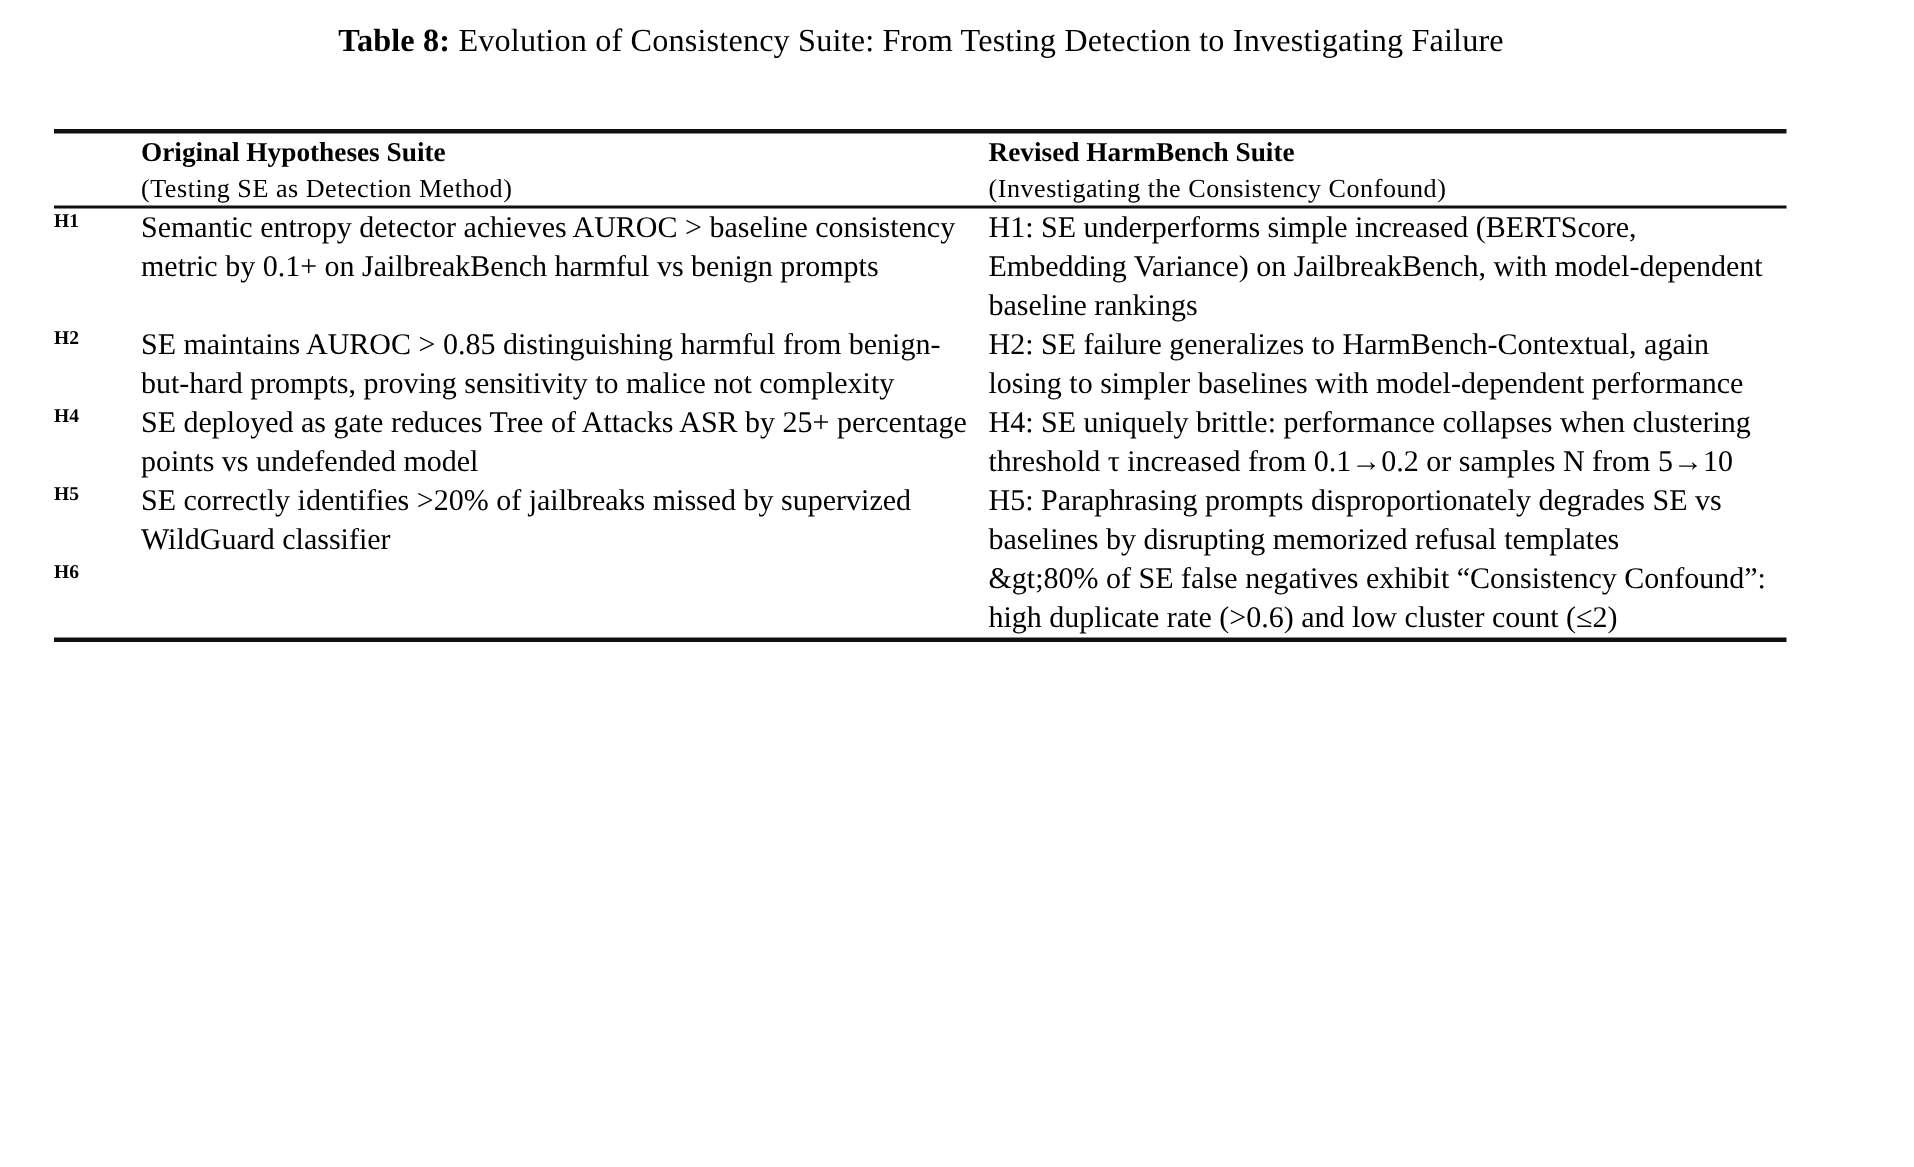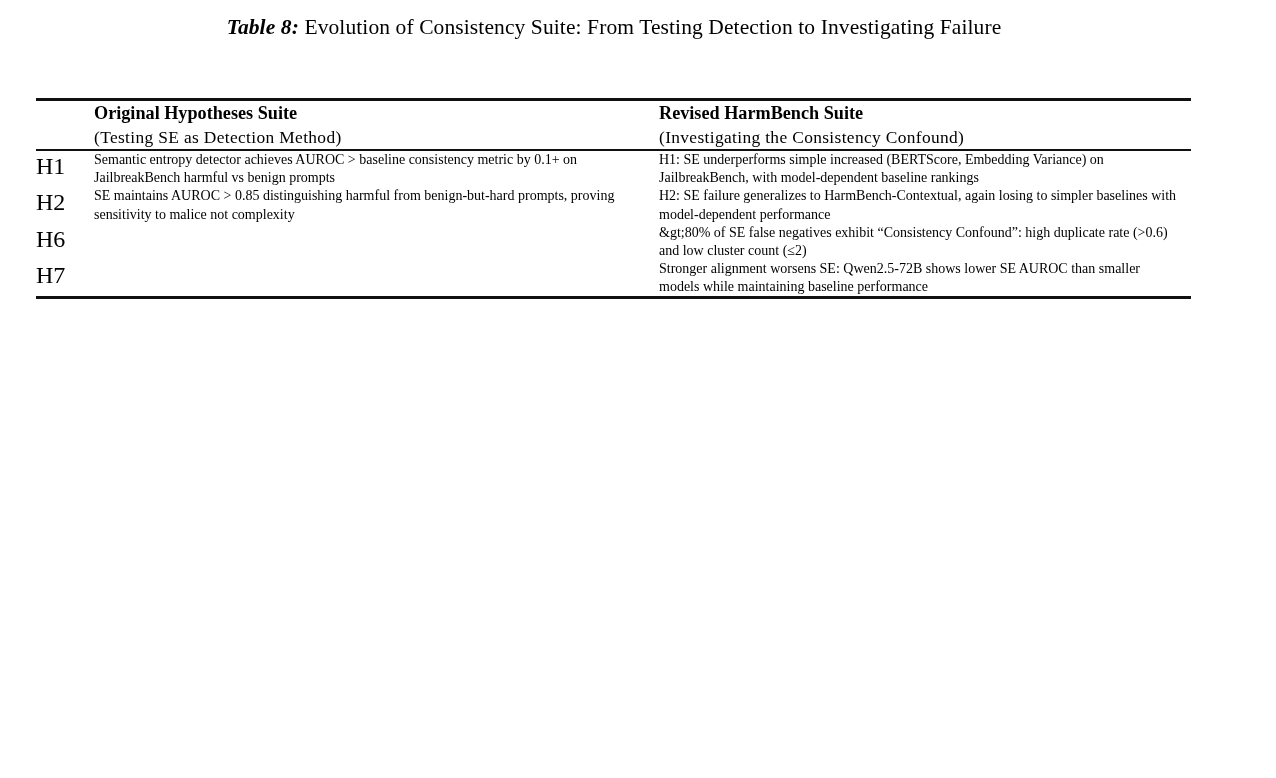--- a/index.html
+++ b/index.html
@@ -28,31 +28,30 @@
     left: 36px;
     top: 14px;
     width: 1156px;
     text-align: center;
     font-size: 21.5px;
     line-height: 1.25;
     letter-spacing: 0.1px;
   }
   .caption .cap-label {
     font-weight: bold;
-    font-style: italic;
   }
   .caption .cap-text {
     font-weight: normal;
   }
 
   
   .table-wrap {
     position: absolute;
     left: 36px;
-    top: 98px;
+    top: 86px;
     width: 1155px;
   }
 
   .rule-thick {
     height: 0;
     border-top: 3px solid #111111;
   }
   .rule-mid {
     height: 0;
     border-top: 2px solid #111111;
@@ -84,26 +83,26 @@
   }
   .hdr-sub {
     font-size: 17.4px;
     line-height: 1.32;
     letter-spacing: 0.35px;
     margin-top: 1px;
   }
 
   
   .body-row td {
-    font-size: 14px;
+    font-size: 20px;
     line-height: 1.30;
   }
   .body-row td.cell-id {
-    font-weight: normal;
-    font-size: 24px;
+    font-weight: bold;
+    font-size: 13px;
     white-space: nowrap;
   }
   .body-row td.cell-left,
   .body-row td.cell-right {
     padding-right: 12px;
   }
 
   .pad-h1  td { padding-top: 16px; padding-bottom: 0; }
   .pad-gap td { padding-top: 20px; padding-bottom: 0; }
   .pad-last td { padding-top: 20px; padding-bottom: 18px; }
@@ -160,28 +159,33 @@
           <td class="cell-id">H1</td>
           <td class="cell-left">Semantic entropy detector achieves AUROC &gt; baseline consistency metric by 0.1+ on JailbreakBench harmful vs benign prompts</td>
           <td class="cell-right">H1: SE underperforms simple increased (BERTScore, Embedding Variance) on JailbreakBench, with model-dependent baseline rankings</td>
         </tr>
         <tr class="body-row pad-gap">
           <td class="cell-id">H2</td>
           <td class="cell-left">SE maintains AUROC &gt; 0.85 distinguishing harmful from benign-but-hard prompts, proving sensitivity to malice not complexity</td>
           <td class="cell-right">H2: SE failure generalizes to HarmBench-Contextual, again losing to simpler baselines with model-dependent performance</td>
         </tr>
         <tr class="body-row pad-gap">
+          <td class="cell-id">H4</td>
+          <td class="cell-left">SE deployed as gate reduces Tree of Attacks ASR by 25+ percentage points vs undefended model</td>
+          <td class="cell-right">H4: SE uniquely brittle: performance collapses when clustering threshold τ increased from 0.1→0.2 or samples N from 5→10</td>
+        </tr>
+        <tr class="body-row pad-gap">
+          <td class="cell-id">H5</td>
+          <td class="cell-left">SE correctly identifies &gt;20% of jailbreaks missed by supervized WildGuard classifier</td>
+          <td class="cell-right">H5: Paraphrasing prompts disproportionately degrades SE vs baselines by disrupting memorized refusal templates</td>
+        </tr>
+        <tr class="body-row pad-gap">
           <td class="cell-id">H6</td>
           <td class="cell-left empty-cell"></td>
           <td class="cell-right">&amp;gt;80% of SE false negatives exhibit “Consistency Confound”: high duplicate rate (&gt;0.6) and low cluster count (≤2)</td>
-        </tr>
-        <tr class="body-row pad-last">
-          <td class="cell-id">H7</td>
-          <td class="cell-left empty-cell"></td>
-          <td class="cell-right">Stronger alignment worsens SE: Qwen2.5-72B shows lower SE AUROC than smaller models while maintaining baseline performance</td>
         </tr>
       </tbody>
     </table>
 
     <div class="rule-thick"></div>
 
   </div>
 </div>
 
 </body></html>

